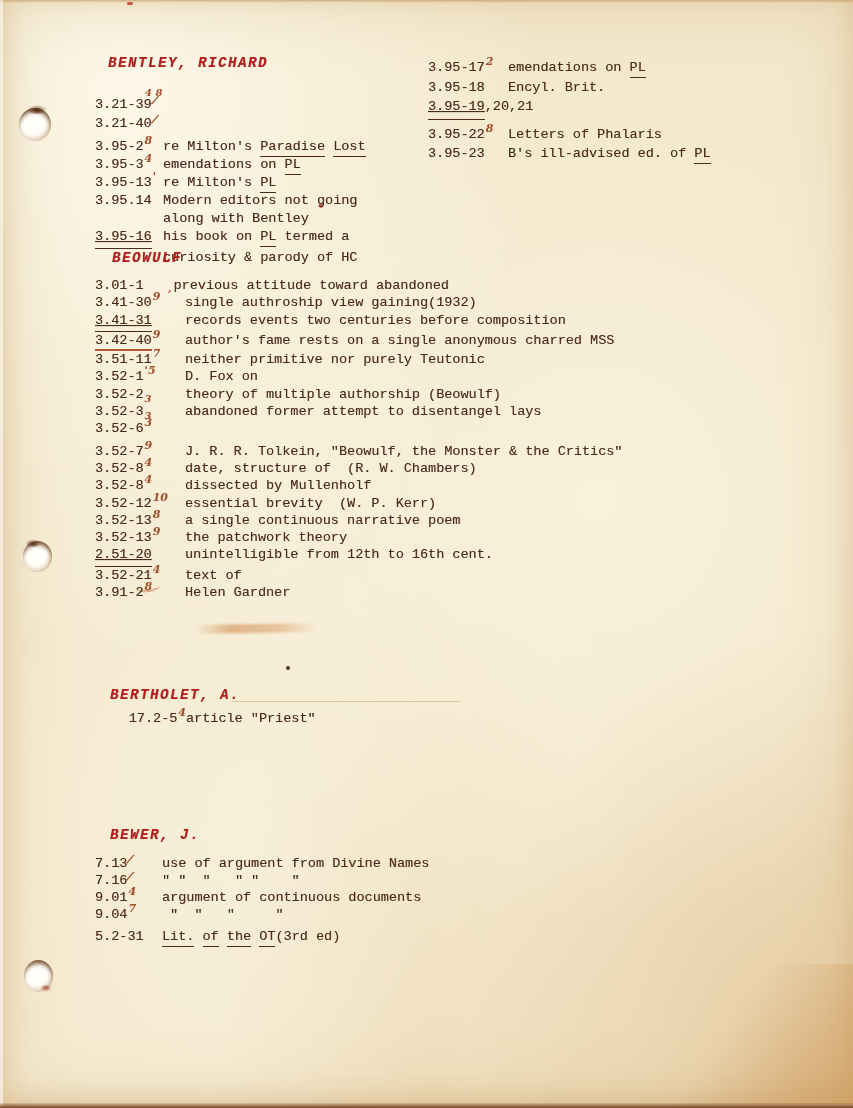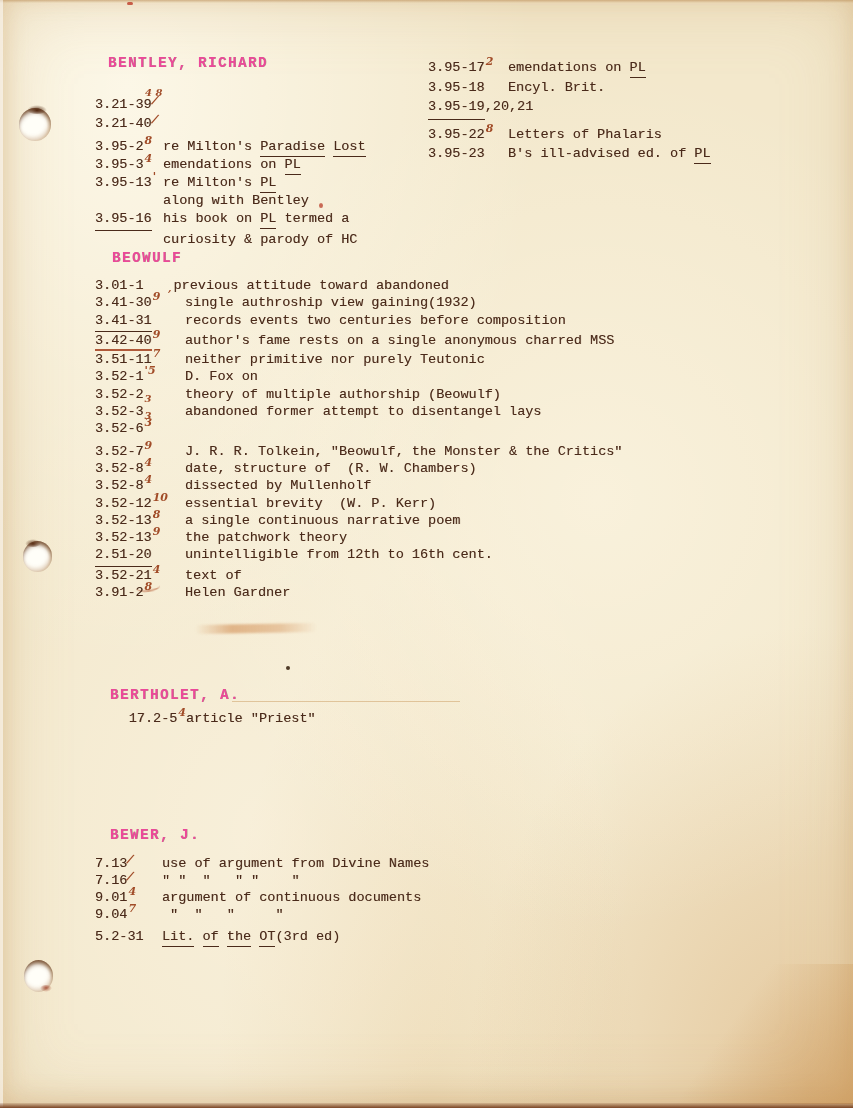--- a/index.html
+++ b/index.html
@@ -41,21 +41,21 @@
   .stain-smudge{left:195px;top:624px;width:122px;height:9px;border-radius:5px;transform:rotate(-1deg);filter:blur(1px);
     background:linear-gradient(90deg,rgba(205,120,45,0),rgba(198,112,42,.45) 30%,rgba(198,112,42,.32) 70%,rgba(205,120,45,0));}
   .stain-dot{left:286px;top:666px;width:4px;height:4px;background:#4f3a28;border-radius:50%;}
   .stain-reddot{left:319px;top:203px;width:4px;height:5px;background:rgba(186,62,40,.75);border-radius:50%;filter:blur(.4px);}
   .stain-topfleck{left:127px;top:2px;width:6px;height:3px;background:rgba(190,60,40,.8);border-radius:2px;}
   .stain-squiggle{left:136px;top:582px;width:24px;height:8px;border-bottom:2px solid rgba(180,85,45,.5);border-radius:50%;transform:rotate(-7deg);filter:blur(.5px);}
   .stain-scratch{left:232px;top:701px;width:228px;height:1px;background:rgba(205,162,105,.55);}
 
   .heading{
     position:absolute;font-size:14px;font-weight:bold;letter-spacing:1.6px;
-    color:#ec4899;text-shadow:.4px .4px 0 rgba(69,39,24,.45);white-space:pre;
+    color:#b91c1c;text-shadow:.4px .4px 0 rgba(69,39,24,.45);white-space:pre;font-style:italic;
   }
   #h-bentley{left:108px;top:55px;}
   #h-beowulf{left:112px;top:250px;}
   #h-bertholet{left:110px;top:687px;}
   #h-bewer{left:110px;top:827px;}
 
   .entries{position:absolute;color:#4a2a1a;font-size:13.5px;
     text-shadow:.3px .3px 0 rgba(74,42,26,.4);}
   #c-bentley-left{left:95px;top:95px;}
   #c-bentley-left .row{line-height:18px;}
@@ -72,21 +72,21 @@
   #c-bertholet .ref{min-width:98px;text-align:right;}
   #c-bewer{left:95px;top:855px;}
   #c-bewer .row{line-height:17px;}
   #c-bewer .ref{min-width:67px;}
 
   .row{display:flex;align-items:baseline;white-space:pre;}
   .row.gap5{margin-top:5px;}
   .ref{position:relative;flex:0 0 auto;}
   .desc{white-space:pre;}
   .u-ink{border-bottom:1.5px solid #4a2a1a;padding-bottom:2px;}
-  .reftext.u-ink{display:inline-block;}
+  .reftext.u-ink{display:inline-block;text-decoration:underline;}
   .reftext.u-red{display:inline-block;border-bottom:2px solid rgba(163,62,28,.85);}
 
   .hand{color:#a14c28;font-family:"DejaVu Serif",serif;font-style:italic;font-weight:bold;
     text-shadow:none;}
   .hand.sup{font-size:11px;position:relative;top:-6px;margin-left:1px;}
   .hand.sub{font-size:10px;position:relative;top:4px;margin-left:1px;}
   .hand.slash{font-size:12px;position:relative;top:-4px;margin-left:1px;display:inline-block;transform:rotate(14deg);}
   .hand.above{position:absolute;font-size:10px;top:-11px;left:50px;white-space:pre;}
   .hand.premark{font-size:10px;position:relative;top:2px;margin-right:2px;}
 </style>
@@ -110,20 +110,21 @@
 <div class="stain stain-squiggle"></div>
 <div class="stain stain-scratch"></div>
 
 <div id="h-bentley" class="heading">BENTLEY, RICHARD</div>
 <div id="c-bentley-left" class="entries">
     <div class="row"><span class="ref"><span class="reftext">3.21-39</span><span class="hand slash">/</span><span class="hand above">4 8</span></span><span class="desc"></span></div>
     <div class="row"><span class="ref"><span class="reftext">3.21-40</span><span class="hand slash">/</span></span><span class="desc"></span></div>
     <div class="row gap5"><span class="ref"><span class="reftext">3.95-2</span><span class="hand sup">8</span></span><span class="desc"><span>re Milton's </span><span class="u-ink">Paradise</span><span> </span><span class="u-ink">Lost</span></span></div>
     <div class="row"><span class="ref"><span class="reftext">3.95-3</span><span class="hand sup">4</span></span><span class="desc"><span>emendations on </span><span class="u-ink">PL</span></span></div>
     <div class="row"><span class="ref"><span class="reftext">3.95-13</span><span class="hand sup">'</span></span><span class="desc"><span>re Milton's </span><span class="u-ink">PL</span></span></div>
+    <div class="row"><span class="ref"><span class="reftext">3.95.14</span></span><span class="desc"><span>Modern editors not going</span></span></div>
     <div class="row"><span class="ref"><span class="reftext"></span></span><span class="desc"><span>along with Bentley</span></span></div>
     <div class="row"><span class="ref"><span class="reftext u-ink">3.95-16</span></span><span class="desc"><span>his book on </span><span class="u-ink">PL</span><span> termed a</span></span></div>
     <div class="row"><span class="ref"><span class="reftext"></span></span><span class="desc"><span>curiosity &amp; parody of HC</span></span></div>
   </div>
 <div id="c-bentley-right" class="entries">
     <div class="row"><span class="ref"><span class="reftext">3.95-17</span><span class="hand sup">2</span></span><span class="desc"><span>emendations on </span><span class="u-ink">PL</span></span></div>
     <div class="row"><span class="ref"><span class="reftext">3.95-18</span></span><span class="desc"><span>Encyl. Brit.</span></span></div>
     <div class="row"><span class="ref"><span class="reftext u-ink">3.95-19</span><span>,20,21</span></span><span class="desc"></span></div>
     <div class="row gap5"><span class="ref"><span class="reftext">3.95-22</span><span class="hand sup">8</span></span><span class="desc"><span>Letters of Phalaris</span></span></div>
     <div class="row"><span class="ref"><span class="reftext">3.95-23</span></span><span class="desc"><span>B's ill-advised ed. of </span><span class="u-ink">PL</span></span></div>

